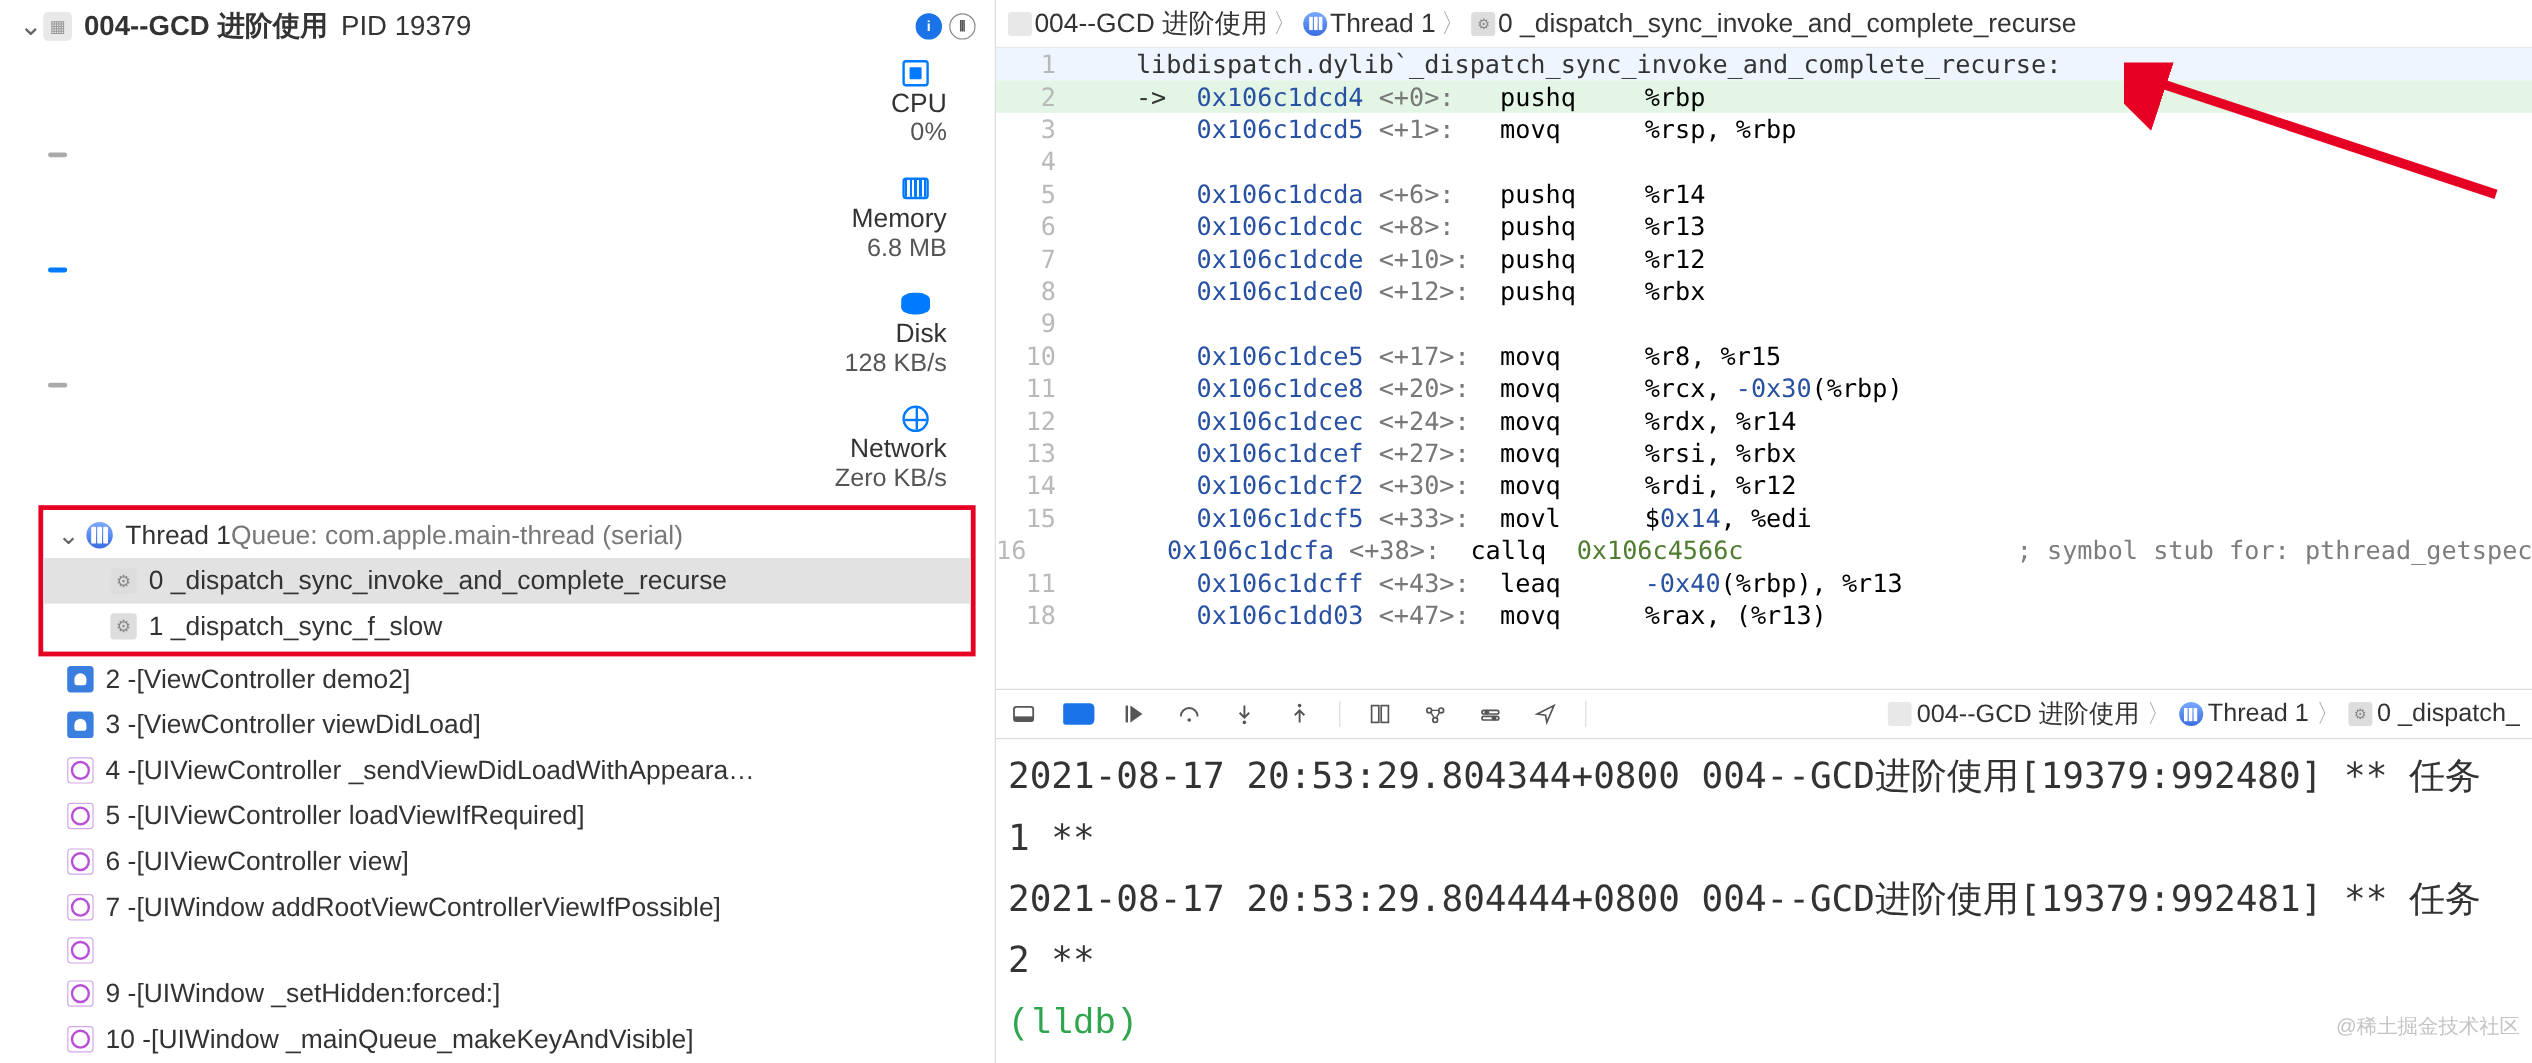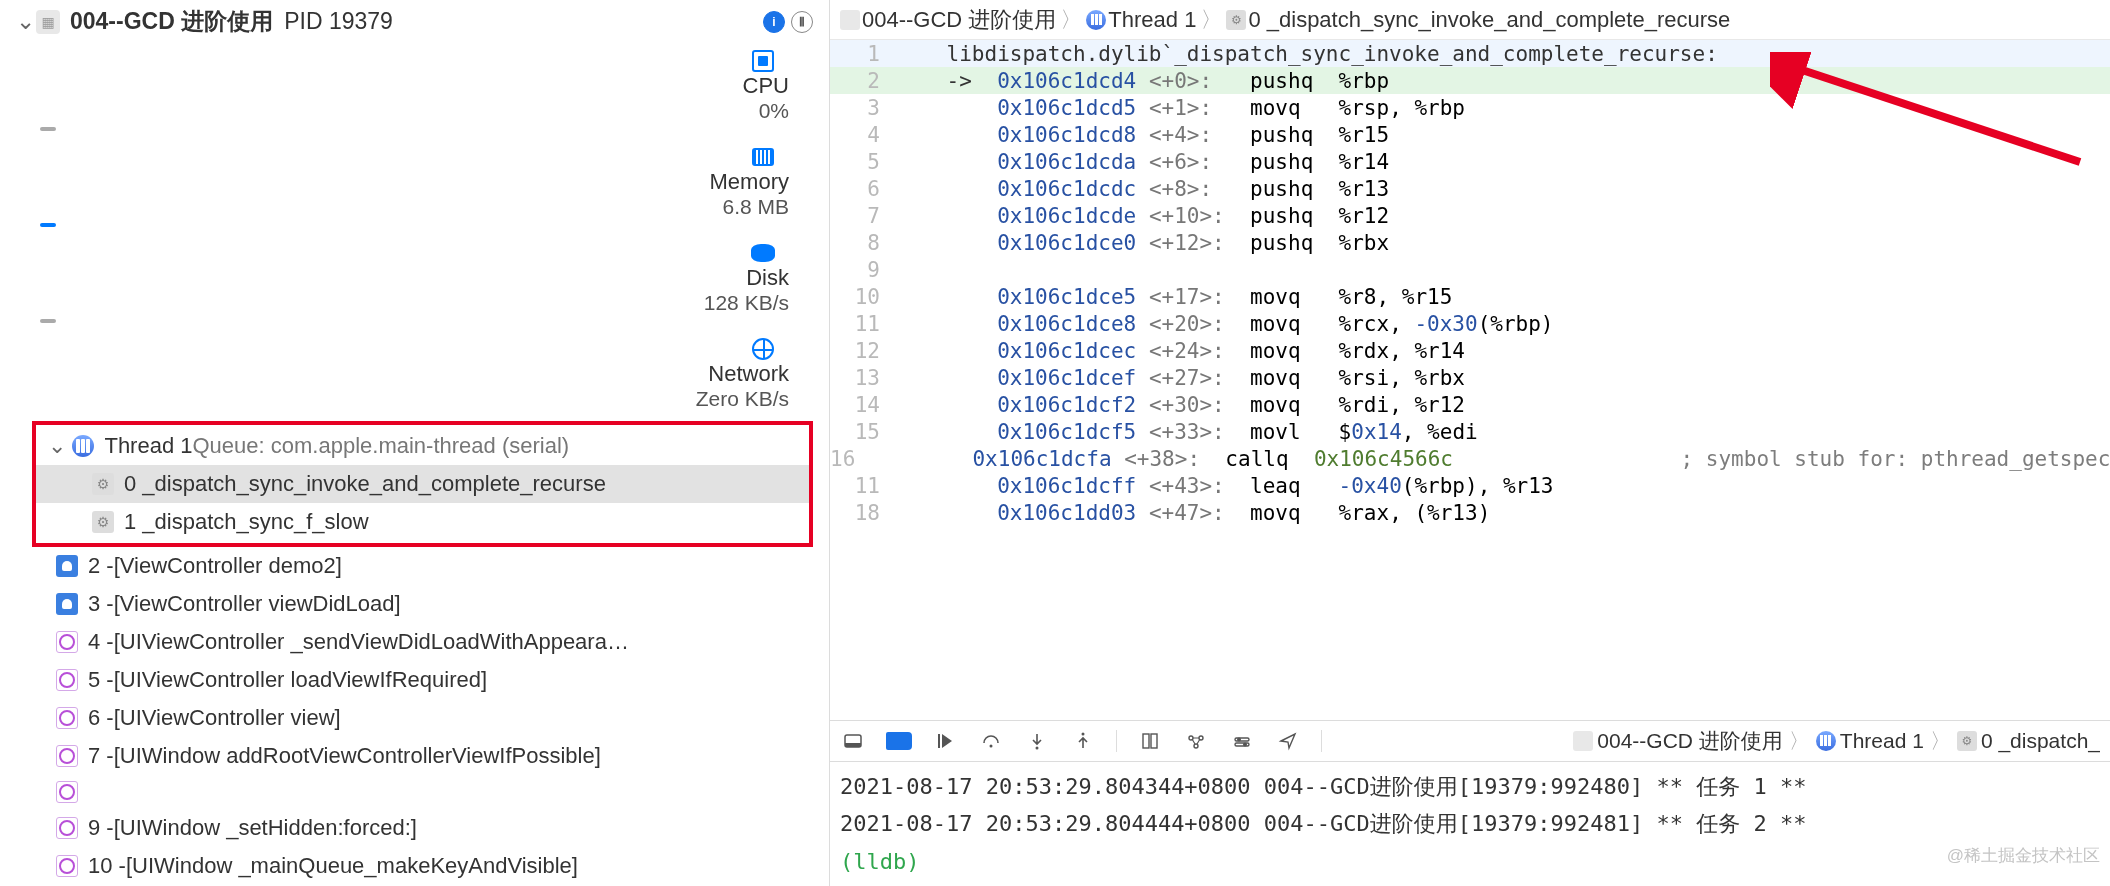--- a/index.html
+++ b/index.html
@@ -64,37 +64,37 @@
   .gutter { width:66px; text-align:right; padding-right:16px; color:#b9b9b9; user-select:none; }
   .line-content { white-space:pre; flex:1; }
   .line-bg-hl { background:#eef5fe; }
   .line-bg-green { background:#e3f5e4; }
   .addr { color:#2851a3; }
   .off  { color:#777; }
   .num  { color:#2851a3; }
   .op   { color:#000; }
   .call-target { color:#4f7c2f; }
   .comment { color:#7d7d7d; }
-  .reg { color:#000; }
+  .reg { color:#000;margin-left:32px; }
   
   
   .red-arrow { position:absolute; top:12px; right:20px; width:320px; height:120px; pointer-events:none; }
   
   
   .debug-toolbar { display:flex; align-items:center; padding:4px 10px; border-top:1px solid #dcdcdc; border-bottom:1px solid #dcdcdc; gap:20px; height:42px; }
   .db-btn { width:26px; height:26px; display:flex; align-items:center; justify-content:center; color:#555; cursor:pointer; }
   .db-btn svg { width:20px; height:20px; }
   .db-sep { width:1px; height:22px; background:#ddd; }
   .db-tag { width:30px; height:18px; background:#1a73e8; border-radius:2px 4px 4px 2px; position:relative; }
   .db-tag::after { content:""; position:absolute; right:-9px; top:0; border:9px solid transparent; border-left-color:#1a73e8; }
   .db-breadcrumb { display:flex; align-items:center; font-size:21px; gap:4px; color:#333; margin-left:auto; overflow:hidden; white-space:nowrap; }
   
   
-  .console { flex: 0 0 auto; font-family:Menlo,Consolas,monospace; font-size:22px; padding:6px 10px; line-height:1.7; }
-  .console .lldb { color:#2fa64d; }
+  .console { flex: 0 0 auto; font-family:Menlo,Consolas,monospace; font-size:30px; padding:6px 10px; line-height:1.7; }
+  .console .lldb { color:#2fa64d;font-family:Liberation Mono, monospace; }
   
   .watermark { position:absolute; bottom:19px; right:10px; font-size:17px; color:#c4c4c4; }
 </style>
 </head>
 <body>
 
 <div class="main">
 
   <div class="sidebar">
     <div class="app-header">
@@ -225,21 +225,20 @@
           <div class="code-line line-bg-green">
             <span class="gutter">2</span>
             <span class="line-content">    -&gt;  <span class="addr">0x106c1dcd4</span> <span class="off">&lt;+0&gt;:  </span> <span class="op">pushq </span> <span class="reg">%rbp</span></span>
           </div>
           <div class="code-line">
             <span class="gutter">3</span>
             <span class="line-content">        <span class="addr">0x106c1dcd5</span> <span class="off">&lt;+1&gt;:  </span> <span class="op">movq  </span> <span class="reg">%rsp, %rbp</span></span>
           </div>
           <div class="code-line">
             <span class="gutter">4</span>
-            <span class="line-content">        <span class="addr">0x106c1dcd8</span> <span class="off">&lt;+4&gt;:  </span> <span class="op">pushq </span> <span class="reg">%r15</span></span>
           </div>
           <div class="code-line">
             <span class="gutter">5</span>
             <span class="line-content">        <span class="addr">0x106c1dcda</span> <span class="off">&lt;+6&gt;:  </span> <span class="op">pushq </span> <span class="reg">%r14</span></span>
           </div>
           <div class="code-line">
             <span class="gutter">6</span>
             <span class="line-content">        <span class="addr">0x106c1dcdc</span> <span class="off">&lt;+8&gt;:  </span> <span class="op">pushq </span> <span class="reg">%r13</span></span>
           </div>
           <div class="code-line">

